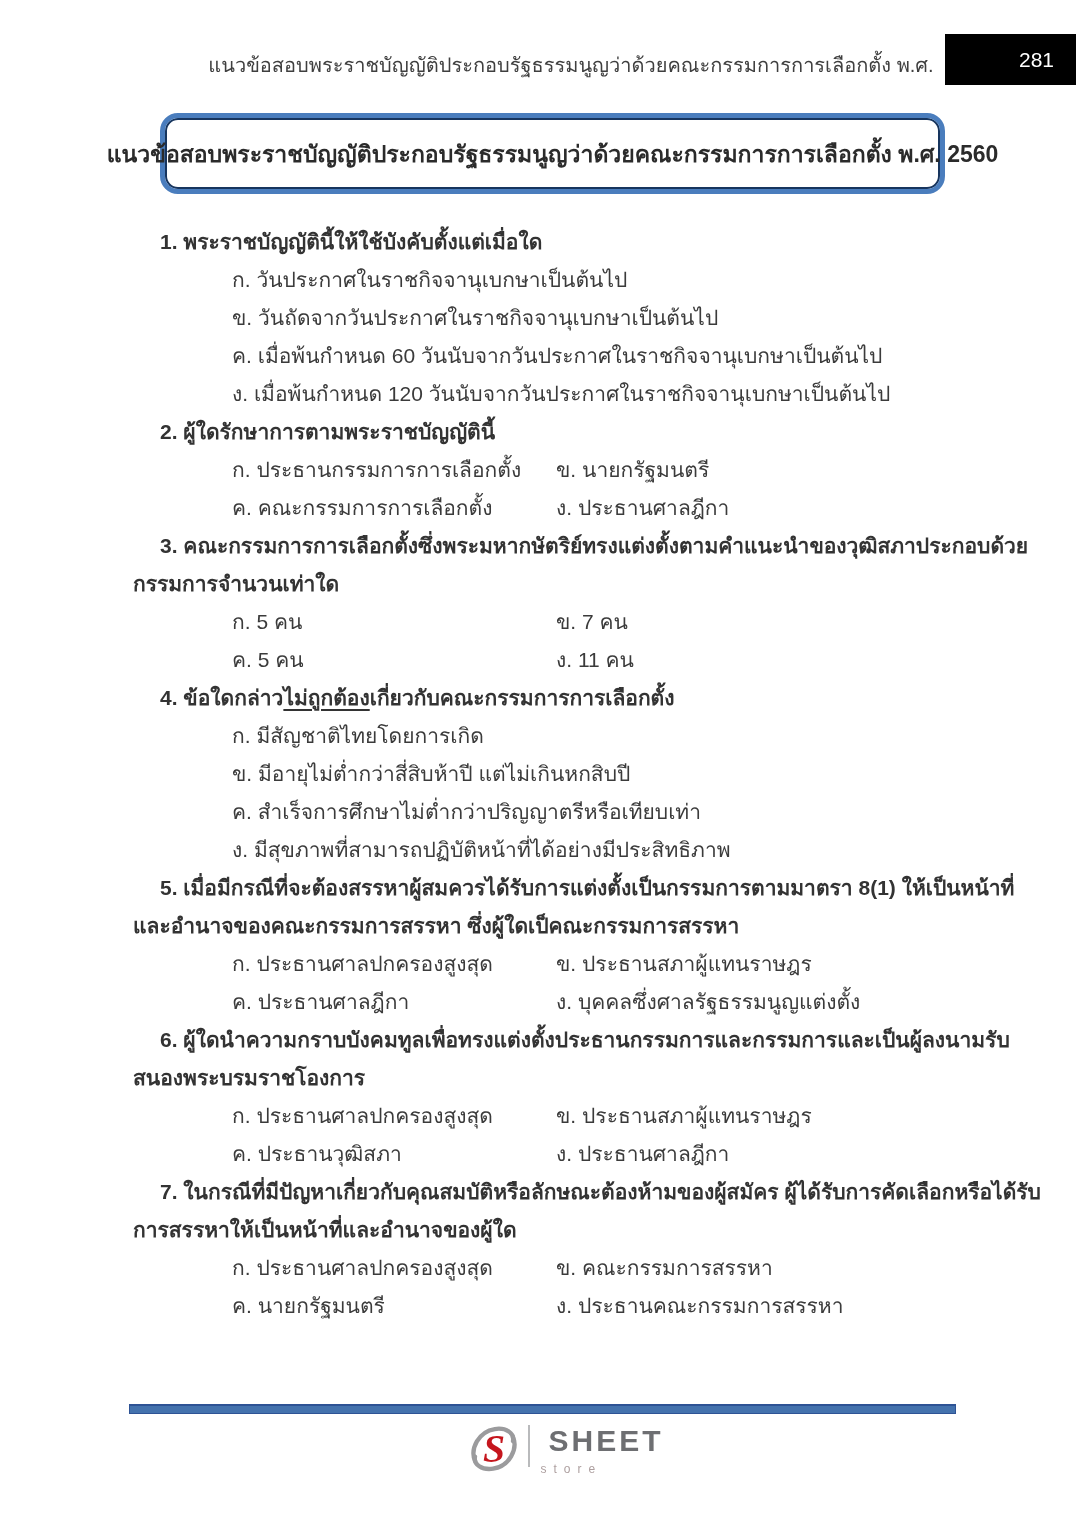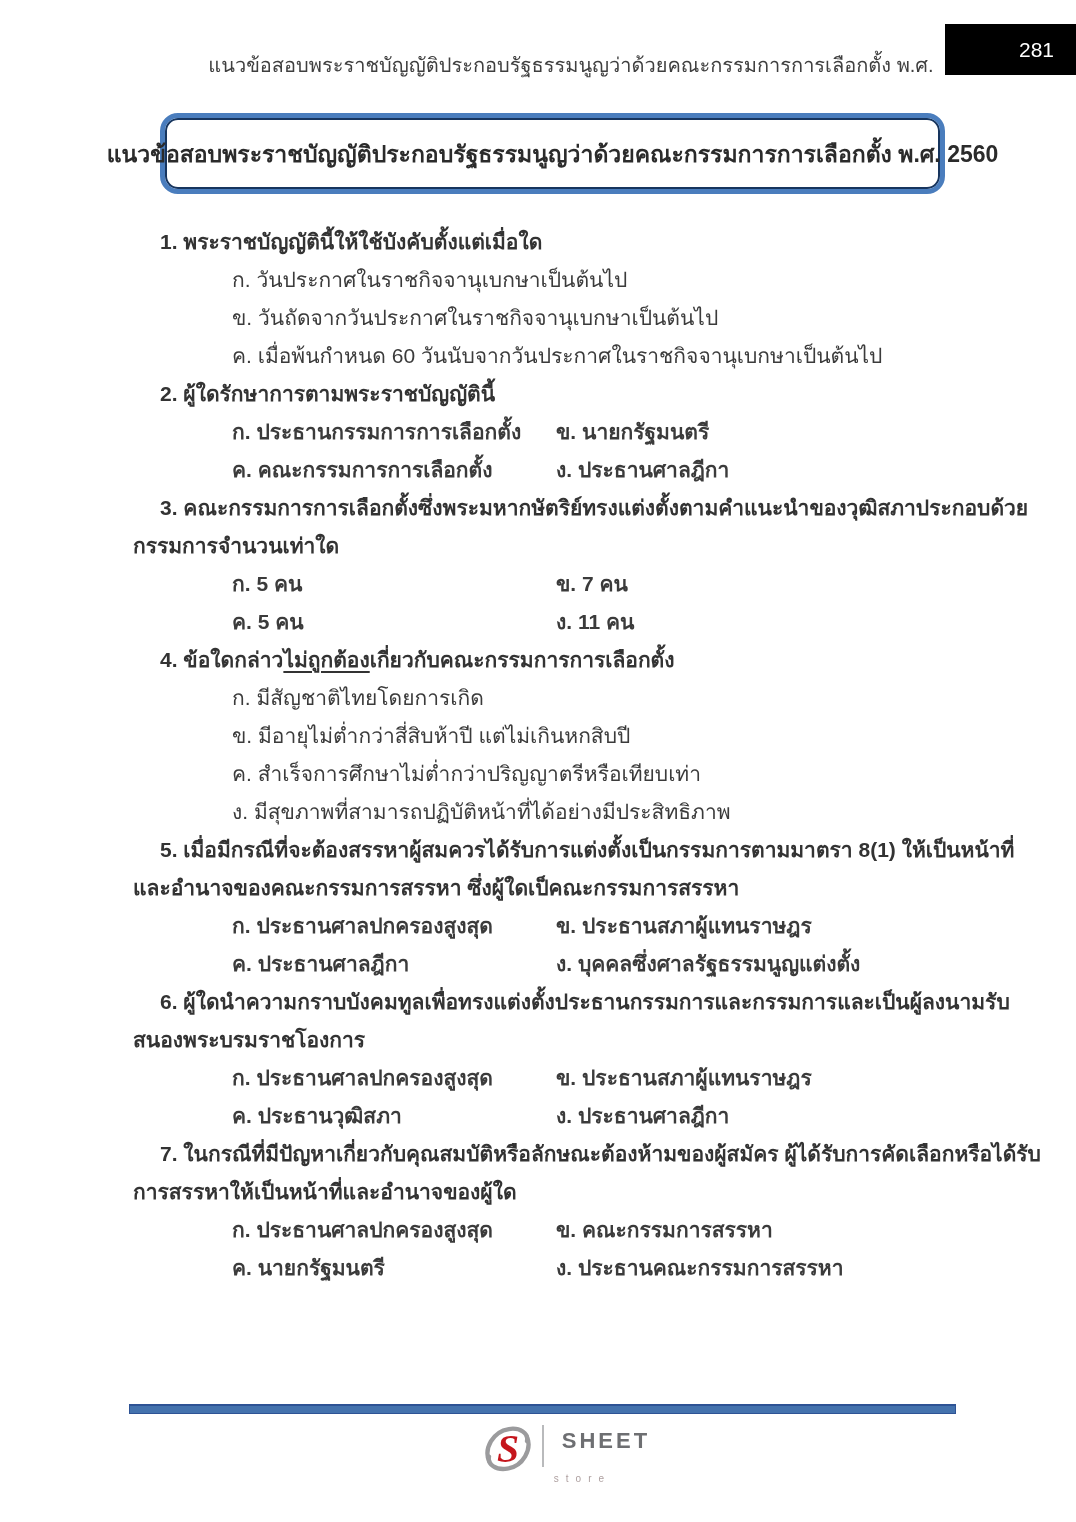--- a/index.html
+++ b/index.html
@@ -9,21 +9,21 @@
     font-family:"Liberation Sans", sans-serif;
     color:#3b3b3b;
   }
   
   .page-header {
     position:absolute; top:50px; left:133px; width:812px;
     text-align:center; font-size:20px; line-height:30px; color:#3f3f3f;
     transform:translateX(32px); white-space:nowrap;
   }
   .page-num-box {
-    position:absolute; top:24px; right:0; width:131px; height:51px;
+    position:absolute; top:34px; right:0; width:131px; height:51px;
     background:#000000; color:#ffffff; box-sizing:border-box;
     display:flex; align-items:center; justify-content:flex-end;
     padding-right:22px; font-size:21px;
   }
   
   .title-box {
     position:absolute; top:113px; left:160px; width:785px; height:81px;
     box-sizing:border-box; border:5px solid #4a7dbd; border-radius:18px;
     box-shadow: inset 0 0 0 2px #17355e;
     display:flex; align-items:center; justify-content:center;
@@ -31,46 +31,46 @@
   }
   
   .content {
     position:absolute; top:223px; left:133px; width:812px;
     font-size:21px;
   }
   .line { height:38px; line-height:38px; white-space:nowrap; }
   .q-head { font-weight:bold; color:#333333; }
   .indent { padding-left:27px; }
   .choice { padding-left:99px; }
-  .row { display:flex;font-weight:bold; }
+  .row { display:flex; }
   .row .c1 { padding-left:99px; width:324px; flex:0 0 auto; box-sizing:content-box; }
   .row .c2 { flex:0 0 auto; }
   .u { text-decoration:underline; text-underline-offset:4px;text-align:right; }
   
   .footer-bar {
     position:absolute; top:1404px; left:129px; width:827px; height:10px;
     box-sizing:border-box; background:#4472ad;
     border:1px solid #2e5395; border-top-width:2px;
   }
   .logo-row {
     position:absolute; top:1423px; left:0; width:1076px; height:52px;
     display:flex; align-items:flex-start; justify-content:center;
     padding-left:56px; box-sizing:border-box;
   }
   .logo-icon { width:52px; height:50px; flex:0 0 auto; }
   .logo-divider {
     width:2px; height:42px; background:#b9babc; margin:2px 10px 0 8px; flex:0 0 auto;
   }
   .logo-text-wrap { display:flex; flex-direction:column; }
   .logo-main {
-    font-size:22px; font-weight:bold; color:#6e6f72;
+    font-size:30px; font-weight:bold; color:#6e6f72;
     letter-spacing:3px; line-height:30px; margin-top:3px;margin-left:8px;
   }
   .logo-sub {
-    font-size:10px; color:#ad9f9f; letter-spacing:7px; line-height:14px; margin-top:16px;
+    font-size:12px; color:#ad9f9f; letter-spacing:7px; line-height:14px; margin-top:6px;
   }
 </style>
 </head>
 <body>
 
 <div class="page-header">แนวข้อสอบพระราชบัญญัติประกอบรัฐธรรมนูญว่าด้วยคณะกรรมการการเลือกตั้ง พ.ศ.</div>
 <div class="page-num-box">
   <span>281</span>
 </div>
 
@@ -78,20 +78,21 @@
   <span>แนวข้อสอบพระราชบัญญัติประกอบรัฐธรรมนูญว่าด้วยคณะกรรมการการเลือกตั้ง พ.ศ. 2560</span>
 </div>
 
 <div class="content">
 
   <div>
     <div class="line q-head indent">1. พระราชบัญญัตินี้ให้ใช้บังคับตั้งแต่เมื่อใด</div>
     <div class="line choice">ก. วันประกาศในราชกิจจานุเบกษาเป็นต้นไป</div>
     <div class="line choice">ข. วันถัดจากวันประกาศในราชกิจจานุเบกษาเป็นต้นไป</div>
     <div class="line choice">ค. เมื่อพ้นกำหนด 60 วันนับจากวันประกาศในราชกิจจานุเบกษาเป็นต้นไป</div>
+    <div class="line choice">ง. เมื่อพ้นกำหนด 120 วันนับจากวันประกาศในราชกิจจานุเบกษาเป็นต้นไป</div>
   </div>
 
   <div>
     <div class="line q-head indent">2. ผู้ใดรักษาการตามพระราชบัญญัตินี้</div>
     <div class="line row">
       <span class="c1">ก. ประธานกรรมการการเลือกตั้ง</span>
       <span class="c2">ข. นายกรัฐมนตรี</span>
     </div>
     <div class="line row">
       <span class="c1">ค. คณะกรรมการการเลือกตั้ง</span>

